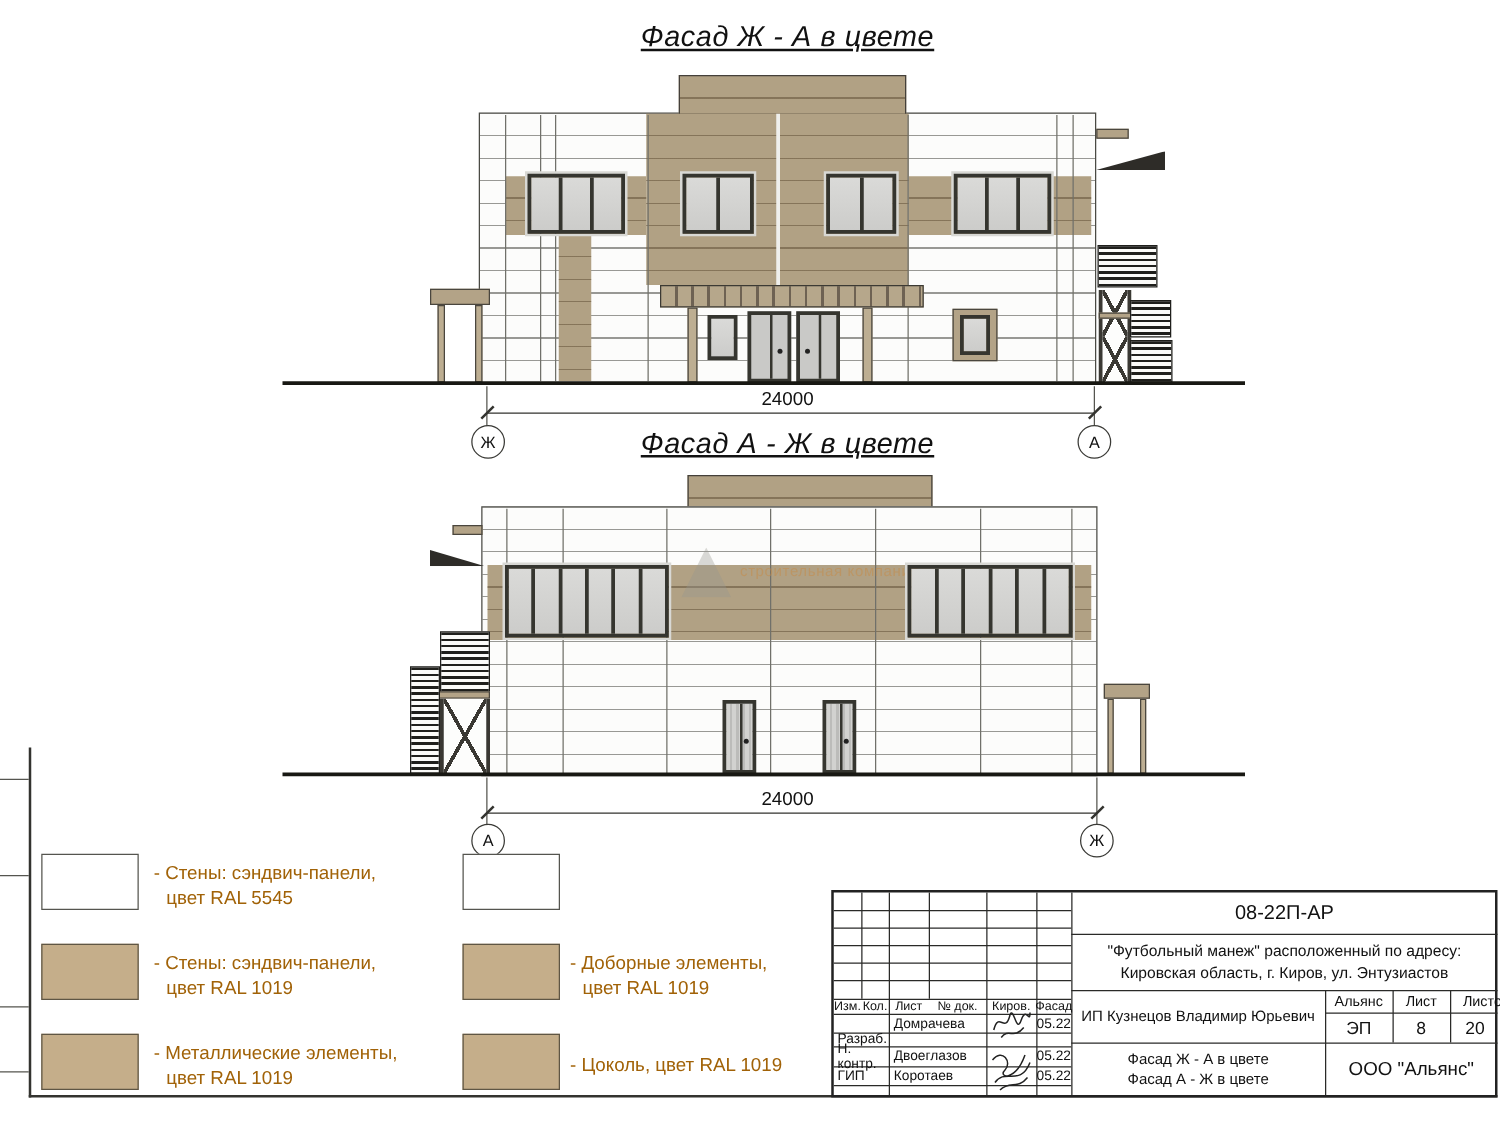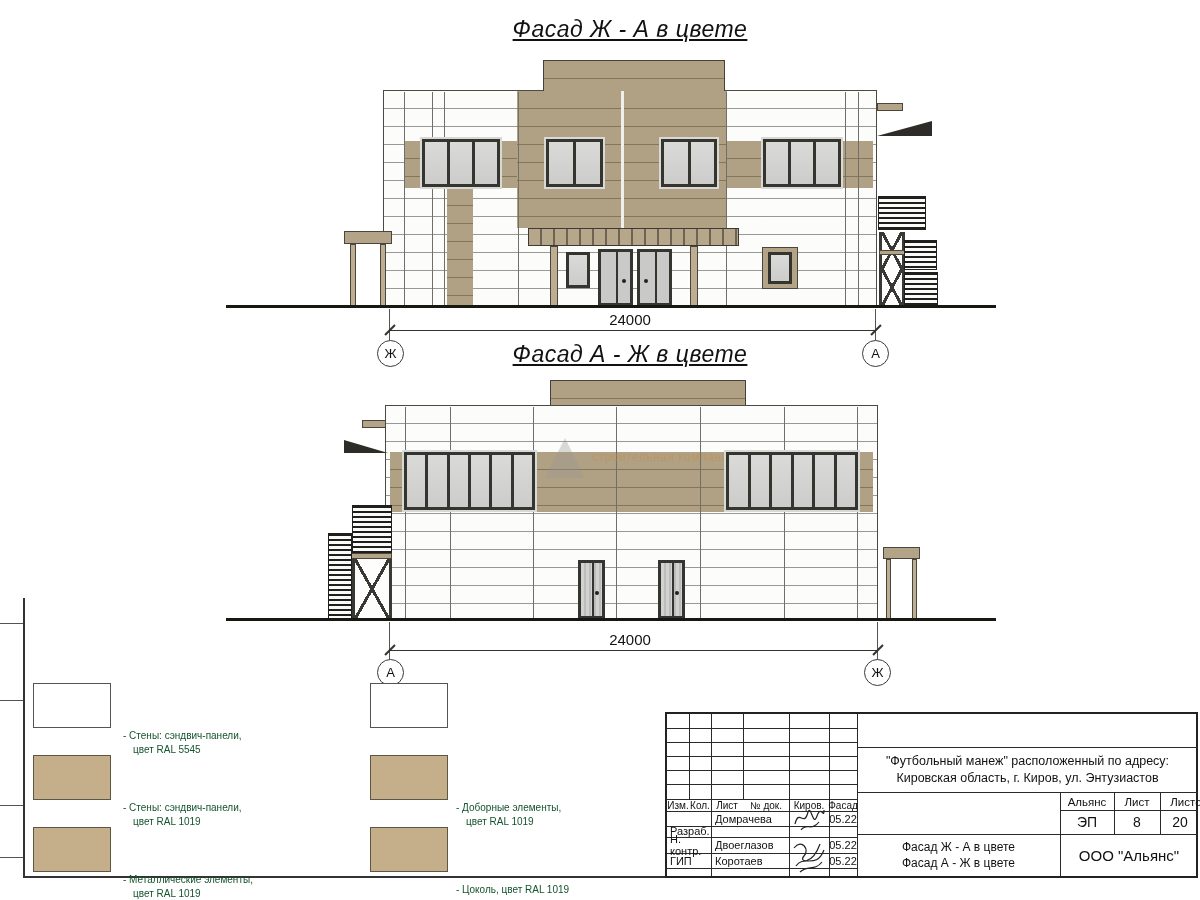--- a/index.html
+++ b/index.html
@@ -35,21 +35,21 @@
   .ground{background:#181813;height:3px;}
   .dimline{background:#33332f;height:1px;}
   .extline{background:#55554f;width:1px;}
   .slash{width:14px;height:2px;background:#33332f;transform:rotate(-45deg);}
   .axis-circle{width:27px;height:27px;border:1.5px solid #3a3a36;border-radius:50%;background:#fff;
     display:flex;align-items:center;justify-content:center;font-size:13px;color:#111;box-sizing:border-box;}
   .dimtext{font-size:15px;text-align:center;color:#111;}
   .swatch{width:78px;height:45px;box-sizing:border-box;}
   .swatch[data-tone="white"]{background:#ffffff;border:1.5px solid #55554f;}
   .swatch[data-tone="tan"]{background:#c5ae8a;border:1px solid #5f5644;}
-  .legend-text{font-size:10px;line-height:1.35;color:#14532d;margin-top:40px;}
+  .legend-text{font-size:15px;line-height:1.35;color:#a16207;}
   .legend-text .l2{display:block;padding-left:10px;}
   .legend-text .l2.flush{padding-left:0;}
   .tb-line{background:#2a2a28;}
   .tb-text{font-size:11px;color:#111;display:flex;align-items:center;justify-content:center;text-align:center;}
   .tb-left{justify-content:flex-start;text-align:left;}
   .wedge-r{background:#2e2c28;clip-path:polygon(0 100%,100% 0,100% 100%);}
   .wedge-l{background:#2e2c28;clip-path:polygon(0 0,100% 100%,0 100%);}
   .wm-text{font-size:12px;color:rgba(196,140,74,.55);letter-spacing:.5px;white-space:nowrap;}
   .wm-tri{background:rgba(150,150,142,.35);clip-path:polygon(50% 0,100% 100%,0 100%);}
 </style>
@@ -323,24 +323,26 @@
 
     <div class="a tb-line" style="left:190px;top:33px;width:341px;height:1px;"></div>
     <div class="a tb-line" style="left:190px;top:78px;width:341px;height:1px;"></div>
     <div class="a tb-line" style="left:190px;top:120px;width:341px;height:1px;"></div>
     <div class="a tb-line" style="left:393px;top:96px;width:138px;height:1px;"></div>
 
     <div class="a tb-line" style="left:393px;top:78px;width:1px;height:84px;"></div>
     <div class="a tb-line" style="left:447px;top:78px;width:1px;height:42px;"></div>
     <div class="a tb-line" style="left:493px;top:78px;width:1px;height:42px;"></div>
 
+    <div class="a tb-text" style="left:190px;top:2px;width:341px;height:30px;font-size:16px;">08-22П-АР</div>
     <div class="a tb-text" style="left:190px;top:34px;width:341px;height:43px;font-size:12.5px;flex-direction:column;line-height:1.3;">
       <span>"Футбольный манеж" расположенный по адресу:</span>
       <span>Кировская область, г. Киров, ул. Энтузиастов</span>
     </div>
+    <div class="a tb-text" style="left:190px;top:79px;width:203px;height:40px;font-size:12px;">ИП Кузнецов Владимир Юрьевич</div>
     <div class="a tb-text" style="left:393px;top:79px;width:54px;height:17px;font-size:11.5px;">Альянс</div>
     <div class="a tb-text" style="left:447px;top:79px;width:46px;height:17px;font-size:11.5px;">Лист</div>
     <div class="a tb-text" style="left:493px;top:79px;width:58px;height:17px;font-size:11.5px;">Листов</div>
     <div class="a tb-text" style="left:393px;top:97px;width:54px;height:22px;font-size:14px;">ЭП</div>
     <div class="a tb-text" style="left:447px;top:97px;width:46px;height:22px;font-size:14px;">8</div>
     <div class="a tb-text" style="left:493px;top:97px;width:40px;height:22px;font-size:14px;">20</div>
     <div class="a tb-text" style="left:190px;top:121px;width:203px;height:41px;font-size:12px;flex-direction:column;line-height:1.3;">
       <span>Фасад Ж - А в цвете</span>
       <span>Фасад А - Ж в цвете</span>
     </div>

